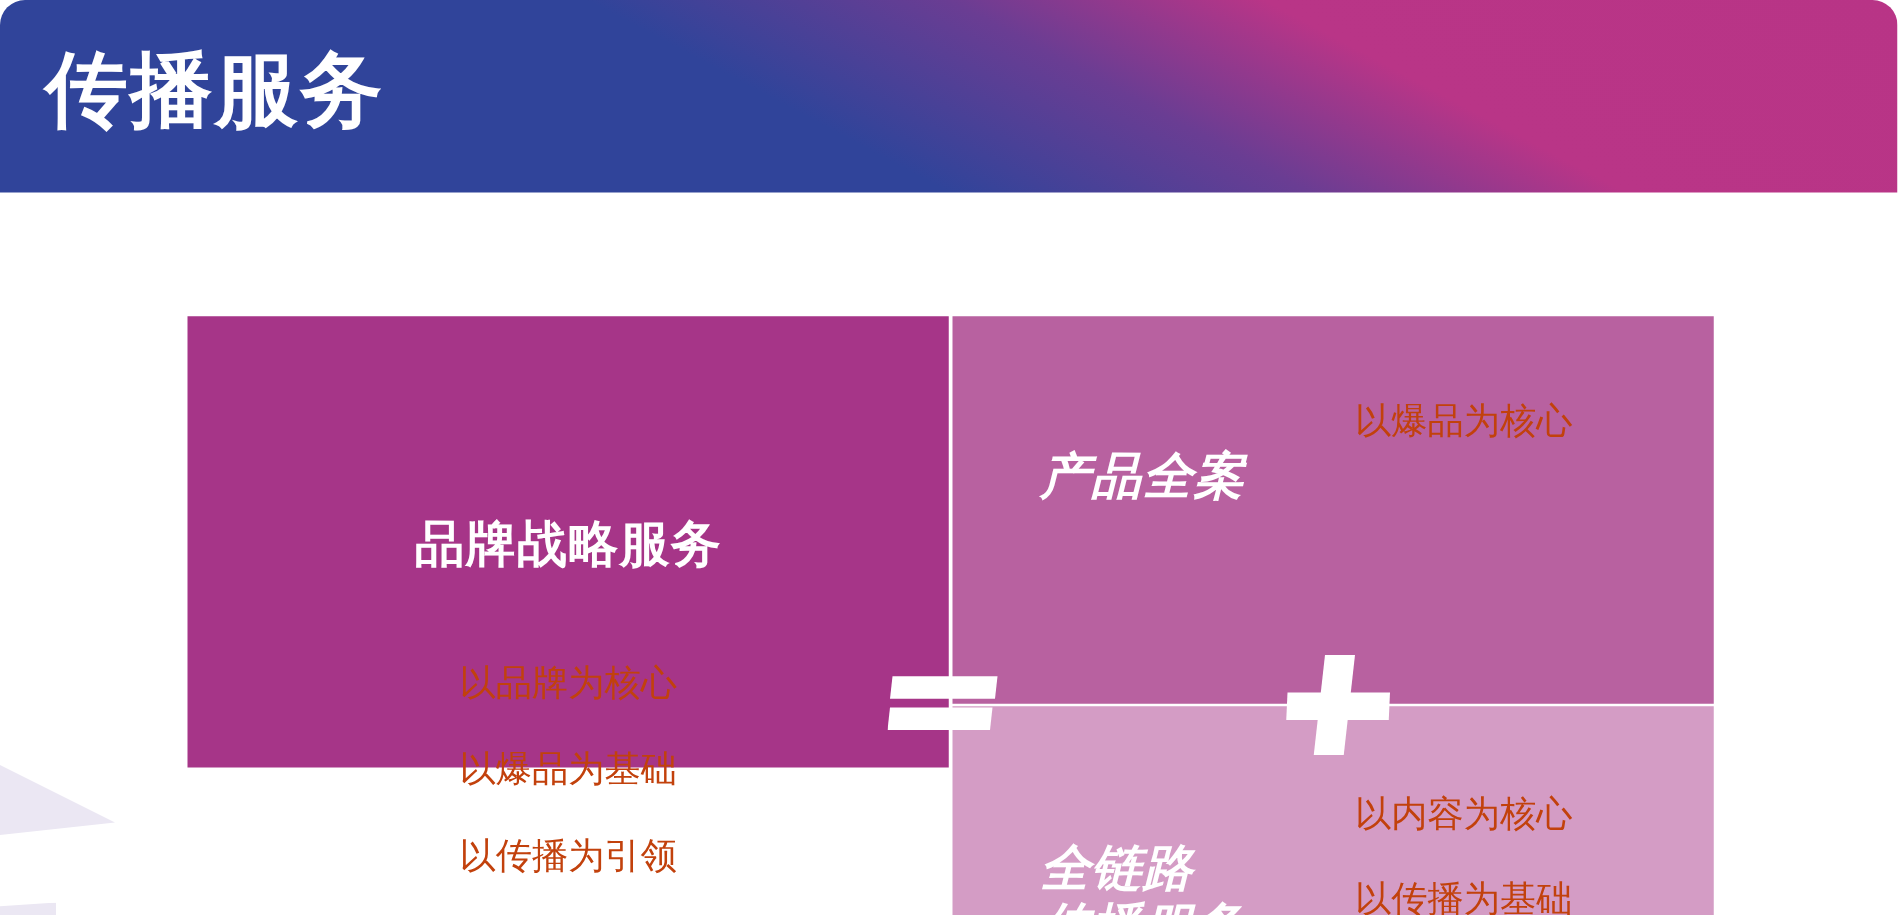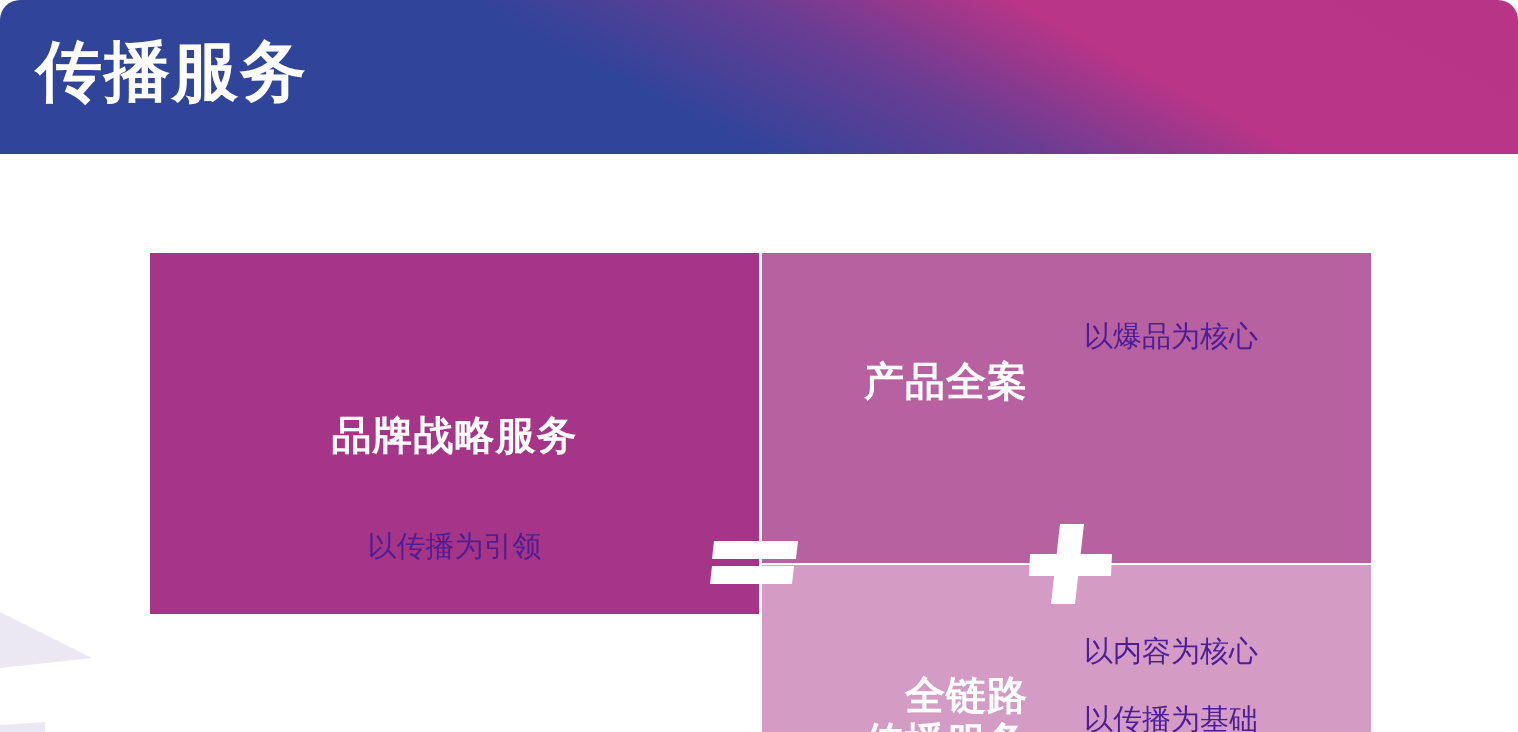--- a/index.html
+++ b/index.html
@@ -38,43 +38,45 @@
   }
   .panel-br {
     position:absolute; left:762px; top:565px; width:609px; height:167px;
     background:#d49cc5;
   }
   .left-title {
     position:absolute; left:0; width:609px; top:408px;
     text-align:center; color:#fff; font-size:40px; font-weight:bold; letter-spacing:1px;
   }
   .left-list { position:absolute; left:150px; width:609px; top:528px; text-align:center; }
-  .list-item { color:#4c1d95; font-size:29px; line-height:36px; height:69px; }
+  .list-item { color:#c2410c; font-size:29px; line-height:36px; height:69px; }
   .panel-title {
-    position:absolute; color:#fff; font-size:40px; font-weight:bold; text-align:right;
-    line-height:46px; letter-spacing:1px;
+    position:absolute; color:#fff; font-size:40px; font-weight:bold; text-align:left;
+    line-height:46px; letter-spacing:1px;font-style:italic;
   }
   .right-list { position:absolute; }
   .right-list .list-item { height:68px; }
   .op { position:absolute; }
 </style>
 </head>
 <body>
 
 <div class="header">
   <div class="header-title">传播服务</div>
 </div>
 
 <div class="deco deco-tri"></div>
 <div class="deco deco-bar"></div>
 
 <div class="panel-left">
   <div class="left-title" style="top:155px;">品牌战略服务</div>
 </div>
 <div class="left-list">
+  <div class="list-item">以品牌为核心</div>
+  <div class="list-item">以爆品为基础</div>
   <div class="list-item">以传播为引领</div>
 </div>
 
 <div class="panel-tr"></div>
 <div class="panel-title" style="left:832px; top:358px; width:196px;">
   <div>产品全案</div>
 </div>
 <div class="right-list" style="left:1084px; top:318px;">
   <div class="list-item">以爆品为核心</div>
 </div>

